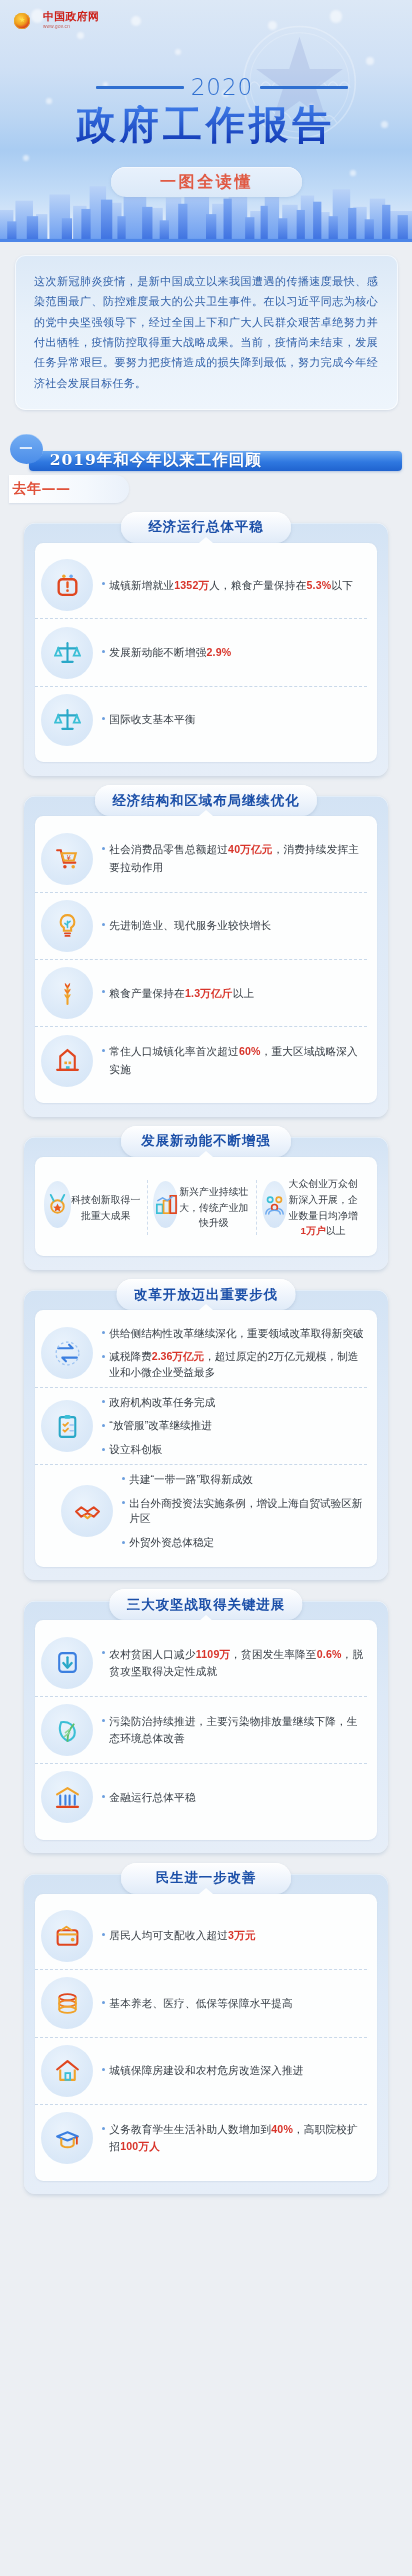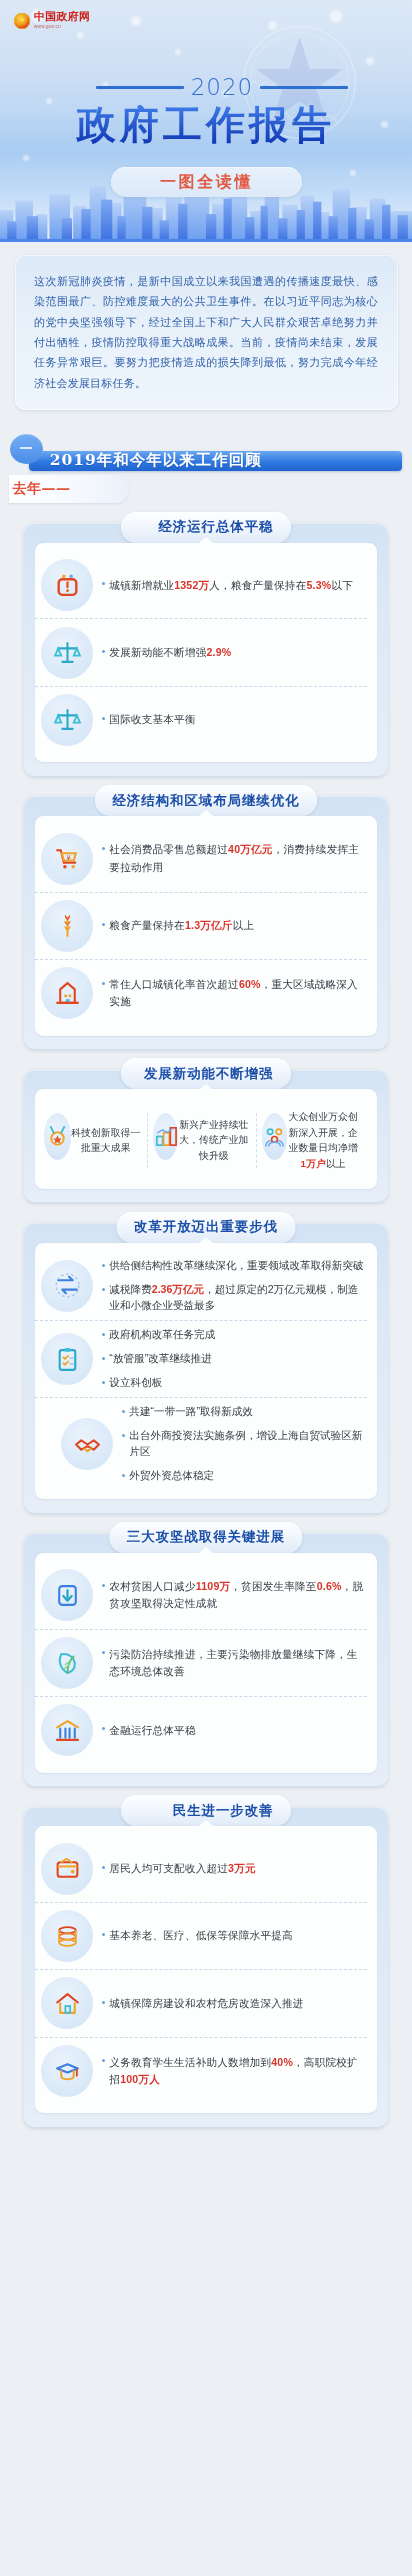--- a/index.html
+++ b/index.html
@@ -20,21 +20,21 @@
   .hero-blob {
     position:absolute; border-radius:50%;
     background:rgba(255,255,255,0.55); filter:blur(1px);
   }
   .hero-star {
     position:absolute; left:222px; top:10.3px; width:155px; height:155px;
     opacity:.35;
   }
   .logo-row {
     position:absolute; left:14.4px; top:12.4px;
-    display:flex; align-items:center; gap:4px; z-index:6;
+    display:flex; align-items:center; gap:13px; z-index:6;
   }
   .emblem {
     width:15.5px; height:15.5px; border-radius:50%;
     background:radial-gradient(circle at 40% 35%,#ffd24a 0%,#f0a21e 42%,#d4281e 75%,#b5150f 100%);
     box-shadow:0 0 0 0.8px #e8ae2a inset;
     position:relative; flex:none;
   }
   .emblem::before {
     content:"★"; position:absolute; left:50%; top:46%;
     transform:translate(-50%,-50%); color:#ffe14d; font-size:6.7px; line-height:1;
@@ -154,21 +154,21 @@
     background:linear-gradient(180deg,#d3e3f4 0%,#dde9f7 38%,#e6eef8 100%);
     box-shadow:0 1.5px 3.6px rgba(150,172,198,.35), inset 0 0.5px 0 rgba(255,255,255,.7);
     padding:19.6px 11.3px 13.4px;
   }
   .card-title {
     position:absolute; left:50%; top:-11.3px; transform:translateX(-50%);
     min-width:170px; height:31px; padding:0 17.5px;
     border-radius:15.5px;
     background:linear-gradient(180deg,#ffffff 0%,#eef4fc 55%,#e0ebf8 100%);
     box-shadow:0 1.5px 3.1px rgba(150,172,198,.38), inset 0 0.5px 0 #fff;
-    display:flex; align-items:center; justify-content:flex-end;
+    display:flex; align-items:center; justify-content:center;
     white-space:nowrap;
   }
   .card-title span {
     font-family:"DejaVu Serif","Liberation Serif",serif;
     font-size:13.4px; color:#1b4fa8; font-weight:bold; letter-spacing:1px;
   }
   .card-inner {
     position:relative; border-radius:8.2px; background:#fdfefe;
     box-shadow:0 0.5px 1.5px rgba(160,180,205,.25);
     padding:9.3px 9.3px 9.3px 0;
@@ -445,20 +445,33 @@
               </svg>
             </div>
           <div class="row-text with-bullet">
             <span class="dot-bullet"></span>
             <span><span>社会消费品零售总额超过</span><span class="hl">40万亿元</span><span>，消费持续发挥主要拉动作用</span></span>
           </div>
         </div>
         <div class="row">
           <div class="icon-bubble">
               <svg width="27" height="27" viewBox="0 0 52 52">
+                <path d="M26 6a13 13 0 00-7 24v6h14v-6a13 13 0 00-7-24z" fill="none" stroke="#f0a32a" stroke-width="4"></path>
+                <path d="M21 41h10M22 46h8" stroke="#e0461f" stroke-width="3.5" stroke-linecap="round"></path>
+                <path d="M26 30V18M26 22l5-4M26 26l-5-4" stroke="#3bbfd6" stroke-width="3" stroke-linecap="round"></path>
+              </svg>
+            </div>
+          <div class="row-text with-bullet">
+            <span class="dot-bullet"></span>
+            <span><span>先进制造业、现代服务业较快增长</span></span>
+          </div>
+        </div>
+        <div class="row">
+          <div class="icon-bubble">
+              <svg width="27" height="27" viewBox="0 0 52 52">
                 <path d="M26 46V12" stroke="#f0a32a" stroke-width="4" stroke-linecap="round"></path>
                 <path d="M26 14c0-5 5-8 5-8s1 6-5 10zM26 14c0-5-5-8-5-8s-1 6 5 10z" fill="#e8561f"></path>
                 <path d="M26 24c0-5 6-7 6-7s0 6-6 9zM26 24c0-5-6-7-6-7s0 6 6 9z" fill="#ef7b23"></path>
                 <path d="M26 34c0-5 6-7 6-7s0 6-6 9zM26 34c0-5-6-7-6-7s0 6 6 9z" fill="#f0a32a"></path>
               </svg>
             </div>
           <div class="row-text with-bullet">
             <span class="dot-bullet"></span>
             <span><span>粮食产量保持在</span><span class="hl">1.3万亿斤</span><span>以上</span></span>
           </div>

